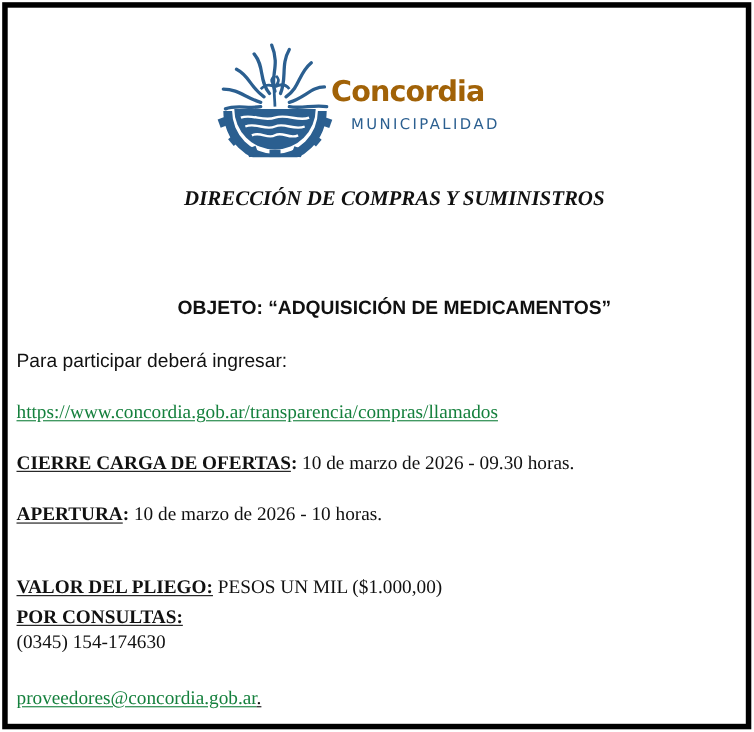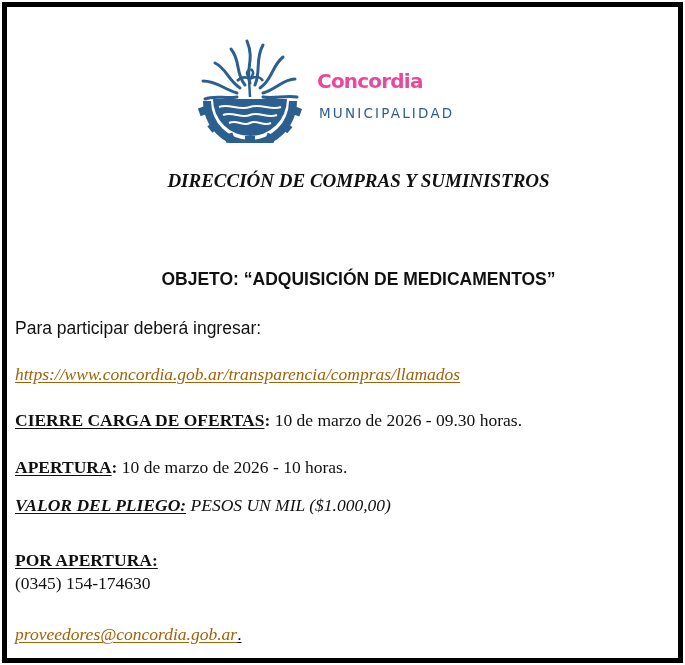--- a/index.html
+++ b/index.html
@@ -3,39 +3,39 @@
   <meta charset="utf-8">
   <style>
     html, body { margin: 0; padding: 0; background: #ffffff; }
     body { width: 685px; height: 665px; position: relative; overflow: hidden; }
     .frame {
       position: absolute; left: 2px; top: 2px; width: 671px; height: 651px;
       border: 5px solid #000000; background: #ffffff;
     }
     .abs { position: absolute; white-space: nowrap; }
     .logo { position: absolute; left: 188px; top: 28px; width: 280px; height: 108px; }
-    .logo-word { position: absolute; left: 122px; top: 34px; font-family: "DejaVu Sans", sans-serif;
-      font-weight: bold; font-size: 20px; color: #ec4899; letter-spacing: -0.8px; }
+    .logo-word { position: absolute; left: 106px; top: 34px; font-family: "DejaVu Sans", sans-serif;
+      font-weight: bold; font-size: 26px; color: #a16207; letter-spacing: -0.8px; }
     .logo-sub { position: absolute; left: 124px; top: 70px; font-family: "DejaVu Sans", sans-serif;
       font-size: 13.5px; color: #2b5f90; letter-spacing: 2.2px; }
     .serif { font-family: "Liberation Serif", serif; color: #111; }
     .sans { font-family: "Liberation Sans", sans-serif; color: #111; text-align: center; }
     .center { left: 0; width: 671px; text-align: center; padding-left: 16px; }
     .h-dir { top: 163px; font-size: 19px; font-style: italic; font-weight: bold; }
     .h-lic { top: 210px; font-size: 22.5px; font-weight: bold; text-decoration: underline; text-underline-offset: 3px; }
     .h-obj { top: 262px; font-size: 17.5px; font-weight: bold; }
     .para { left: 8px; top: 311px; font-size: 17.5px; }
-    .link { color: #a16207; text-decoration: underline; text-underline-offset: 2px; font-style: italic; }
+    .link { color: #15803d; text-decoration: underline; text-underline-offset: 2px; }
     .url { left: 8px; top: 357px; font-size: 17.5px; }
     .row { left: 8px; font-size: 17.5px; }
     .lbl { font-weight: bold; }
     .u { text-decoration: underline; text-underline-offset: 2px; }
     .r-cierre { top: 403px; }
     .r-apert { top: 450px; }
-    .r-valor { top: 488px; font-style: italic; }
+    .r-valor { top: 516px; }
     .r-cons { top: 543px; }
     .r-phone { top: 566px; }
     .r-mail { top: 589px; margin-top: 28px; }
     .footer { right: 6px; top: 633px; font-size: 15px; }
   </style>
 </head>
 <body>
 
 <div class="frame">
 
@@ -87,19 +87,19 @@
   </div>
 
   <div class="abs serif row r-apert">
     <span class="lbl u">APERTURA</span><span class="lbl">:</span><span> 10 de marzo de 2026 - 10 horas.</span>
   </div>
 
   <div class="abs serif row r-valor">
     <span class="lbl u">VALOR DEL PLIEGO:</span><span> PESOS UN MIL ($1.000,00)</span>
   </div>
 
-  <div class="abs serif row r-cons lbl u">POR APERTURA:</div>
+  <div class="abs serif row r-cons lbl u">POR CONSULTAS:</div>
   <div class="abs serif row r-phone"> (0345) 154-174630</div>
   <div class="abs serif row r-mail">
     <a class="link">proveedores@concordia.gob.ar</a><span class="u">.</span>
   </div>
 
 </div>
 
 </body></html>

